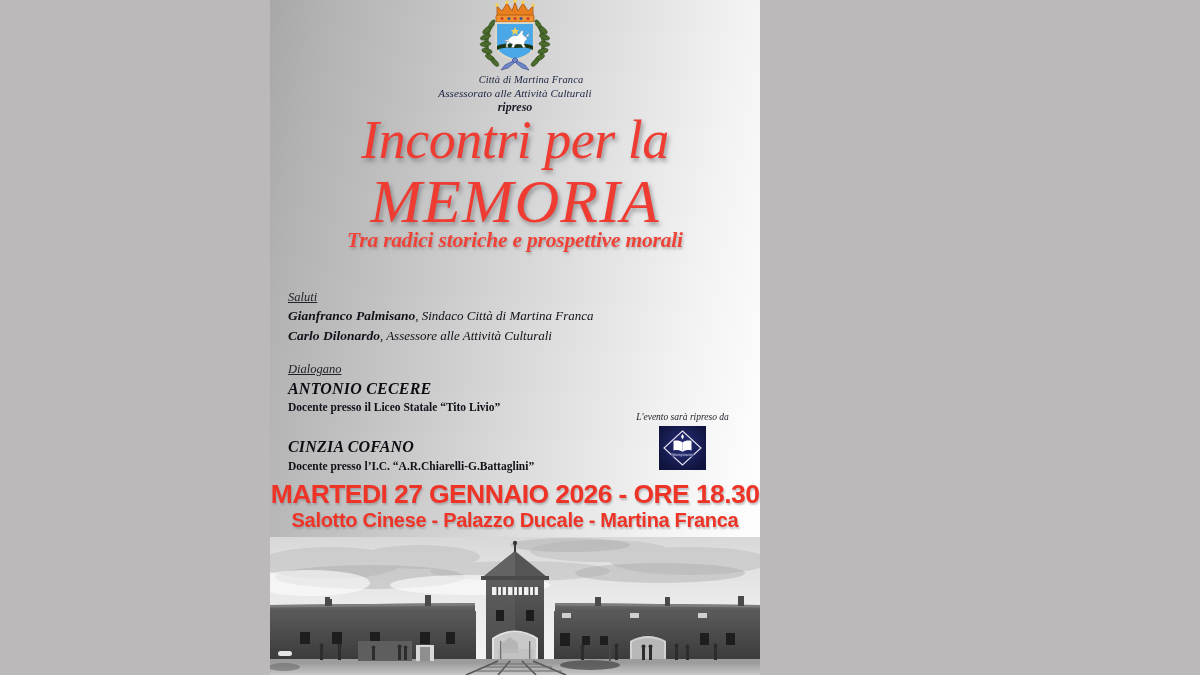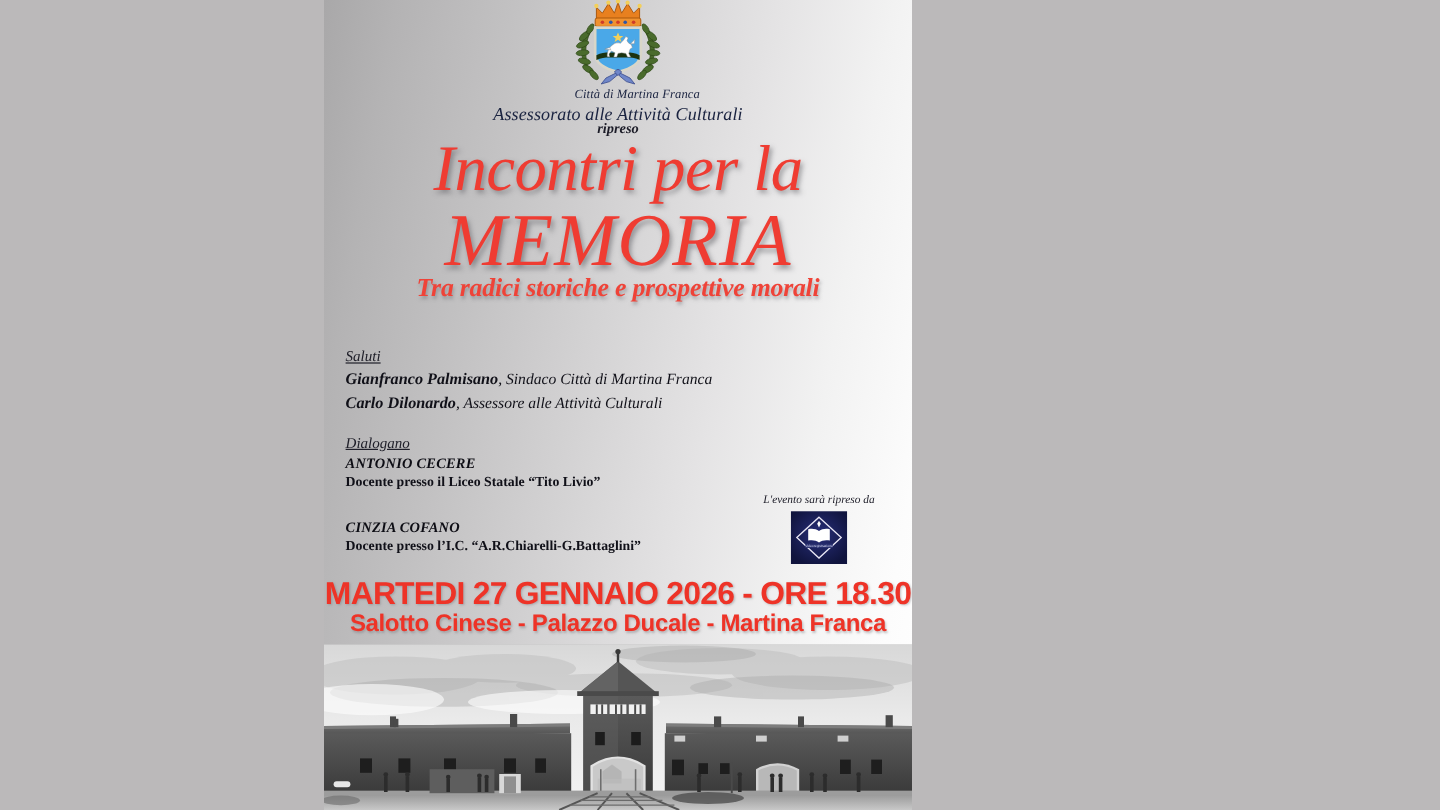--- a/index.html
+++ b/index.html
@@ -19,21 +19,21 @@
     overflow:hidden;
   }
 
   
   .crest-wrap{ position:absolute; left:0; top:0; width:100%; height:74px; display:flex; justify-content:center; }
   .crest{ position:relative; width:80px; height:74px; }
   .crest svg{ display:block; width:80px; height:74px; }
 
   .org{ position:absolute; left:0; top:74px; width:100%; text-align:center; }
   .org .l1{ font-size:10.5px; font-style:italic; color:#1a2340; letter-spacing:.1px; line-height:1.22;padding-left:32px; }
-  .org .l2{ font-size:15px; font-style:italic; color:#1a2340; letter-spacing:.1px; line-height:1.22; }
+  .org .l2{ font-size:11px; font-style:italic; color:#1a2340; letter-spacing:.1px; line-height:1.22; }
   .presenta{ position:absolute; left:0; top:100px; width:100%; text-align:center;
              font-size:12px; font-style:italic; font-weight:bold; color:#1c1c28; }
 
   
   .t1{
     position:absolute; left:0; top:113px; width:100%; text-align:center;
     font-size:54px; font-style:italic; color:#ef3c32; line-height:1.0;
     letter-spacing:-.5px;
     text-shadow:2px 3px 4px rgba(90,90,95,.55);
   }
@@ -49,21 +49,21 @@
     letter-spacing:-.2px;
     text-shadow:1px 2px 3px rgba(110,110,115,.5);
   }
 
   
   .body-block{ position:absolute; left:18px; top:288px; width:400px; color:#16161c; }
   .lbl{ font-size:12.5px; font-style:italic; color:#20202a; line-height:1.45;text-decoration:underline; }
   .nm{ font-size:13.5px; font-style:italic; font-weight:bold; color:#101018; line-height:1.5; }
   .nm .role{ font-weight:normal; font-size:13px; }
   .gap{ height:13px; }
-  .big-nm{ font-size:12px; font-style:italic; font-weight:bold; color:#0d0d14; line-height:1.35; letter-spacing:.2px; }
+  .big-nm{ font-size:16px; font-style:italic; font-weight:bold; color:#0d0d14; line-height:1.35; letter-spacing:.2px; }
   .sub-nm{ font-size:11.5px; font-weight:bold; color:#101018; line-height:1.45; }
   .gap2{ height:20px; }
 
   
   .bcast{ position:absolute; right:15px; top:412px; width:125px; text-align:center; }
   .bcast .cap{ font-size:9.5px; font-style:italic; color:#1b1b26; white-space:nowrap; }
   .bcast .logo{ margin:4px auto 0; width:47px; height:44px; }
 
   
   .date{

